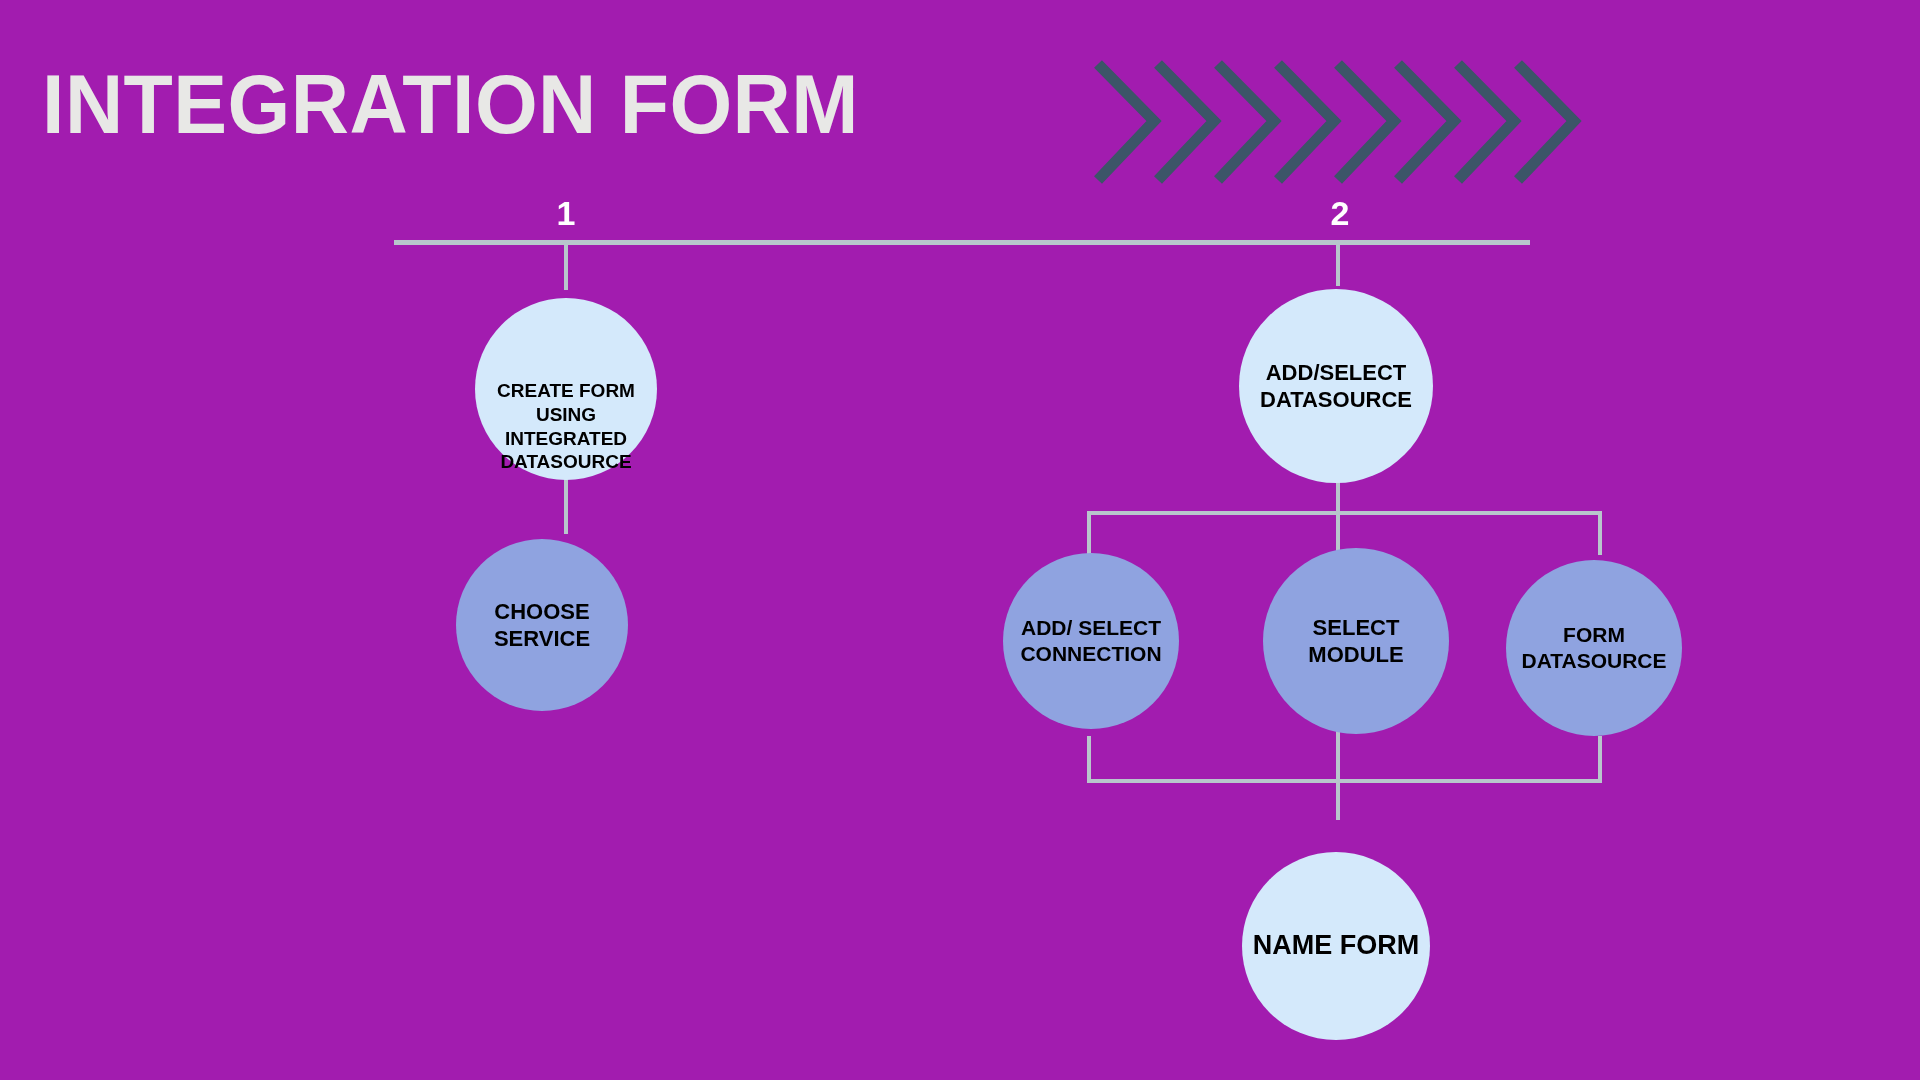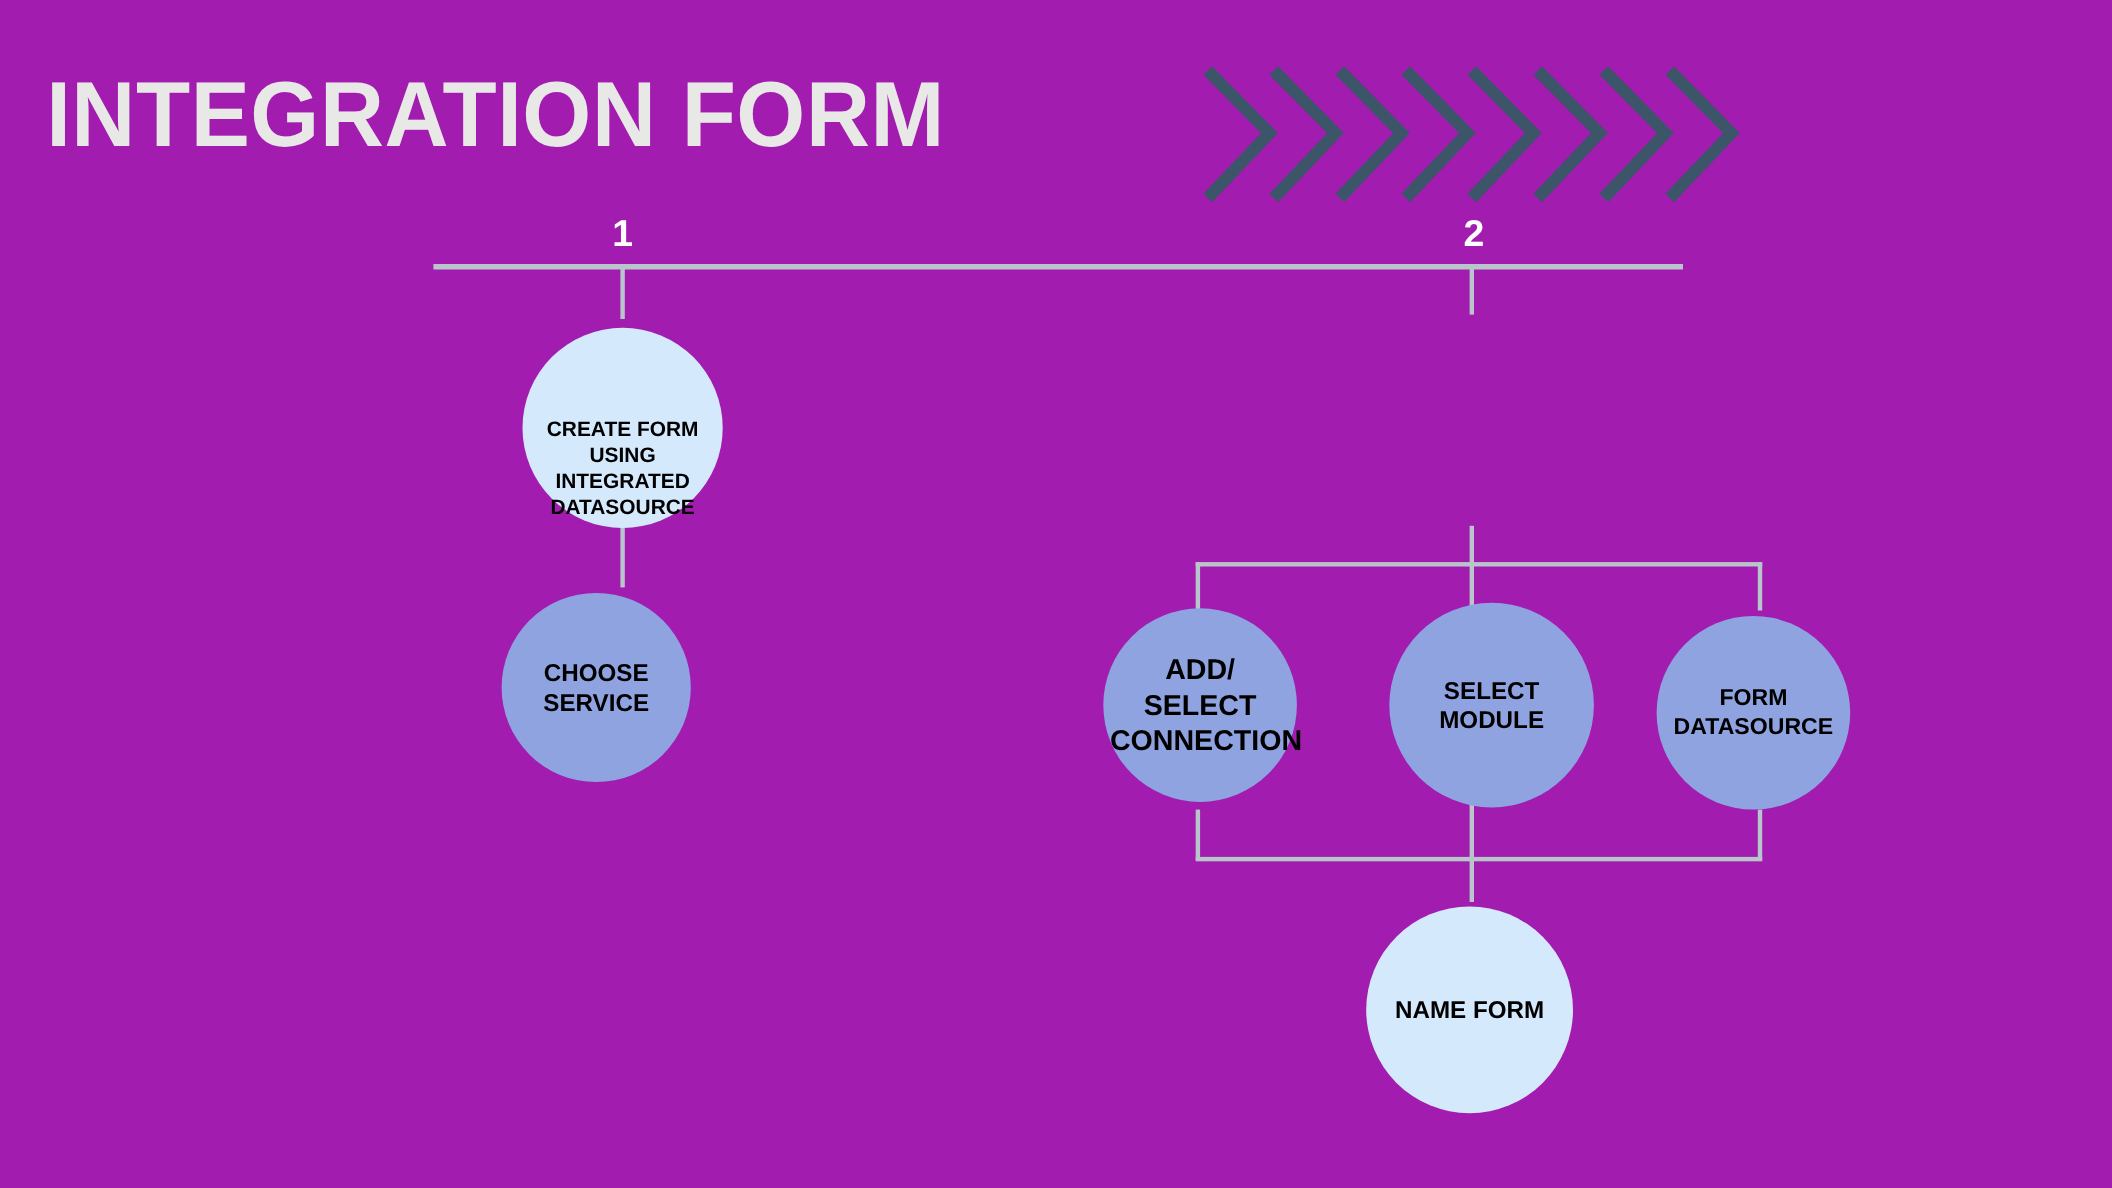--- a/index.html
+++ b/index.html
@@ -139,30 +139,33 @@
   <div class="conn conn-v" style="left:1336px; top:779px; height:41px;"></div>
 
   <div class="node light" style="left:566px; top:389px; width:182px; height:182px; font-size:19px;align-items:flex-end;">
     <span>CREATE FORM USING INTEGRATED DATASOURCE</span>
   </div>
 
   <div class="node periwinkle" style="left:542px; top:625px; width:172px; height:172px; font-size:22px;">
     <span>CHOOSE SERVICE</span>
   </div>
 
+  <div class="node light" style="left:1336px; top:386px; width:194px; height:194px; font-size:22px;">
+    <span>ADD/SELECT DATASOURCE</span>
+  </div>
 
-  <div class="node periwinkle" style="left:1091px; top:641px; width:176px; height:176px; font-size:26px;justify-content:center;">
+  <div class="node periwinkle" style="left:1091px; top:641px; width:176px; height:176px; font-size:21px;justify-content:center;">
     <span>ADD/ SELECT CONNECTION</span>
   </div>
 
   <div class="node periwinkle" style="left:1356px; top:641px; width:186px; height:186px; font-size:22px;">
     <span>SELECT MODULE</span>
   </div>
 
   <div class="node periwinkle" style="left:1594px; top:648px; width:176px; height:176px; font-size:21px;">
     <span>FORM DATASOURCE</span>
   </div>
 
-  <div class="node light" style="left:1336px; top:918px; width:188px; height:188px; font-size:22px;">
+  <div class="node light" style="left:1336px; top:946px; width:188px; height:188px; font-size:27px;">
     <span>NAME FORM</span>
   </div>
 
 </div>
 
 </body></html>

